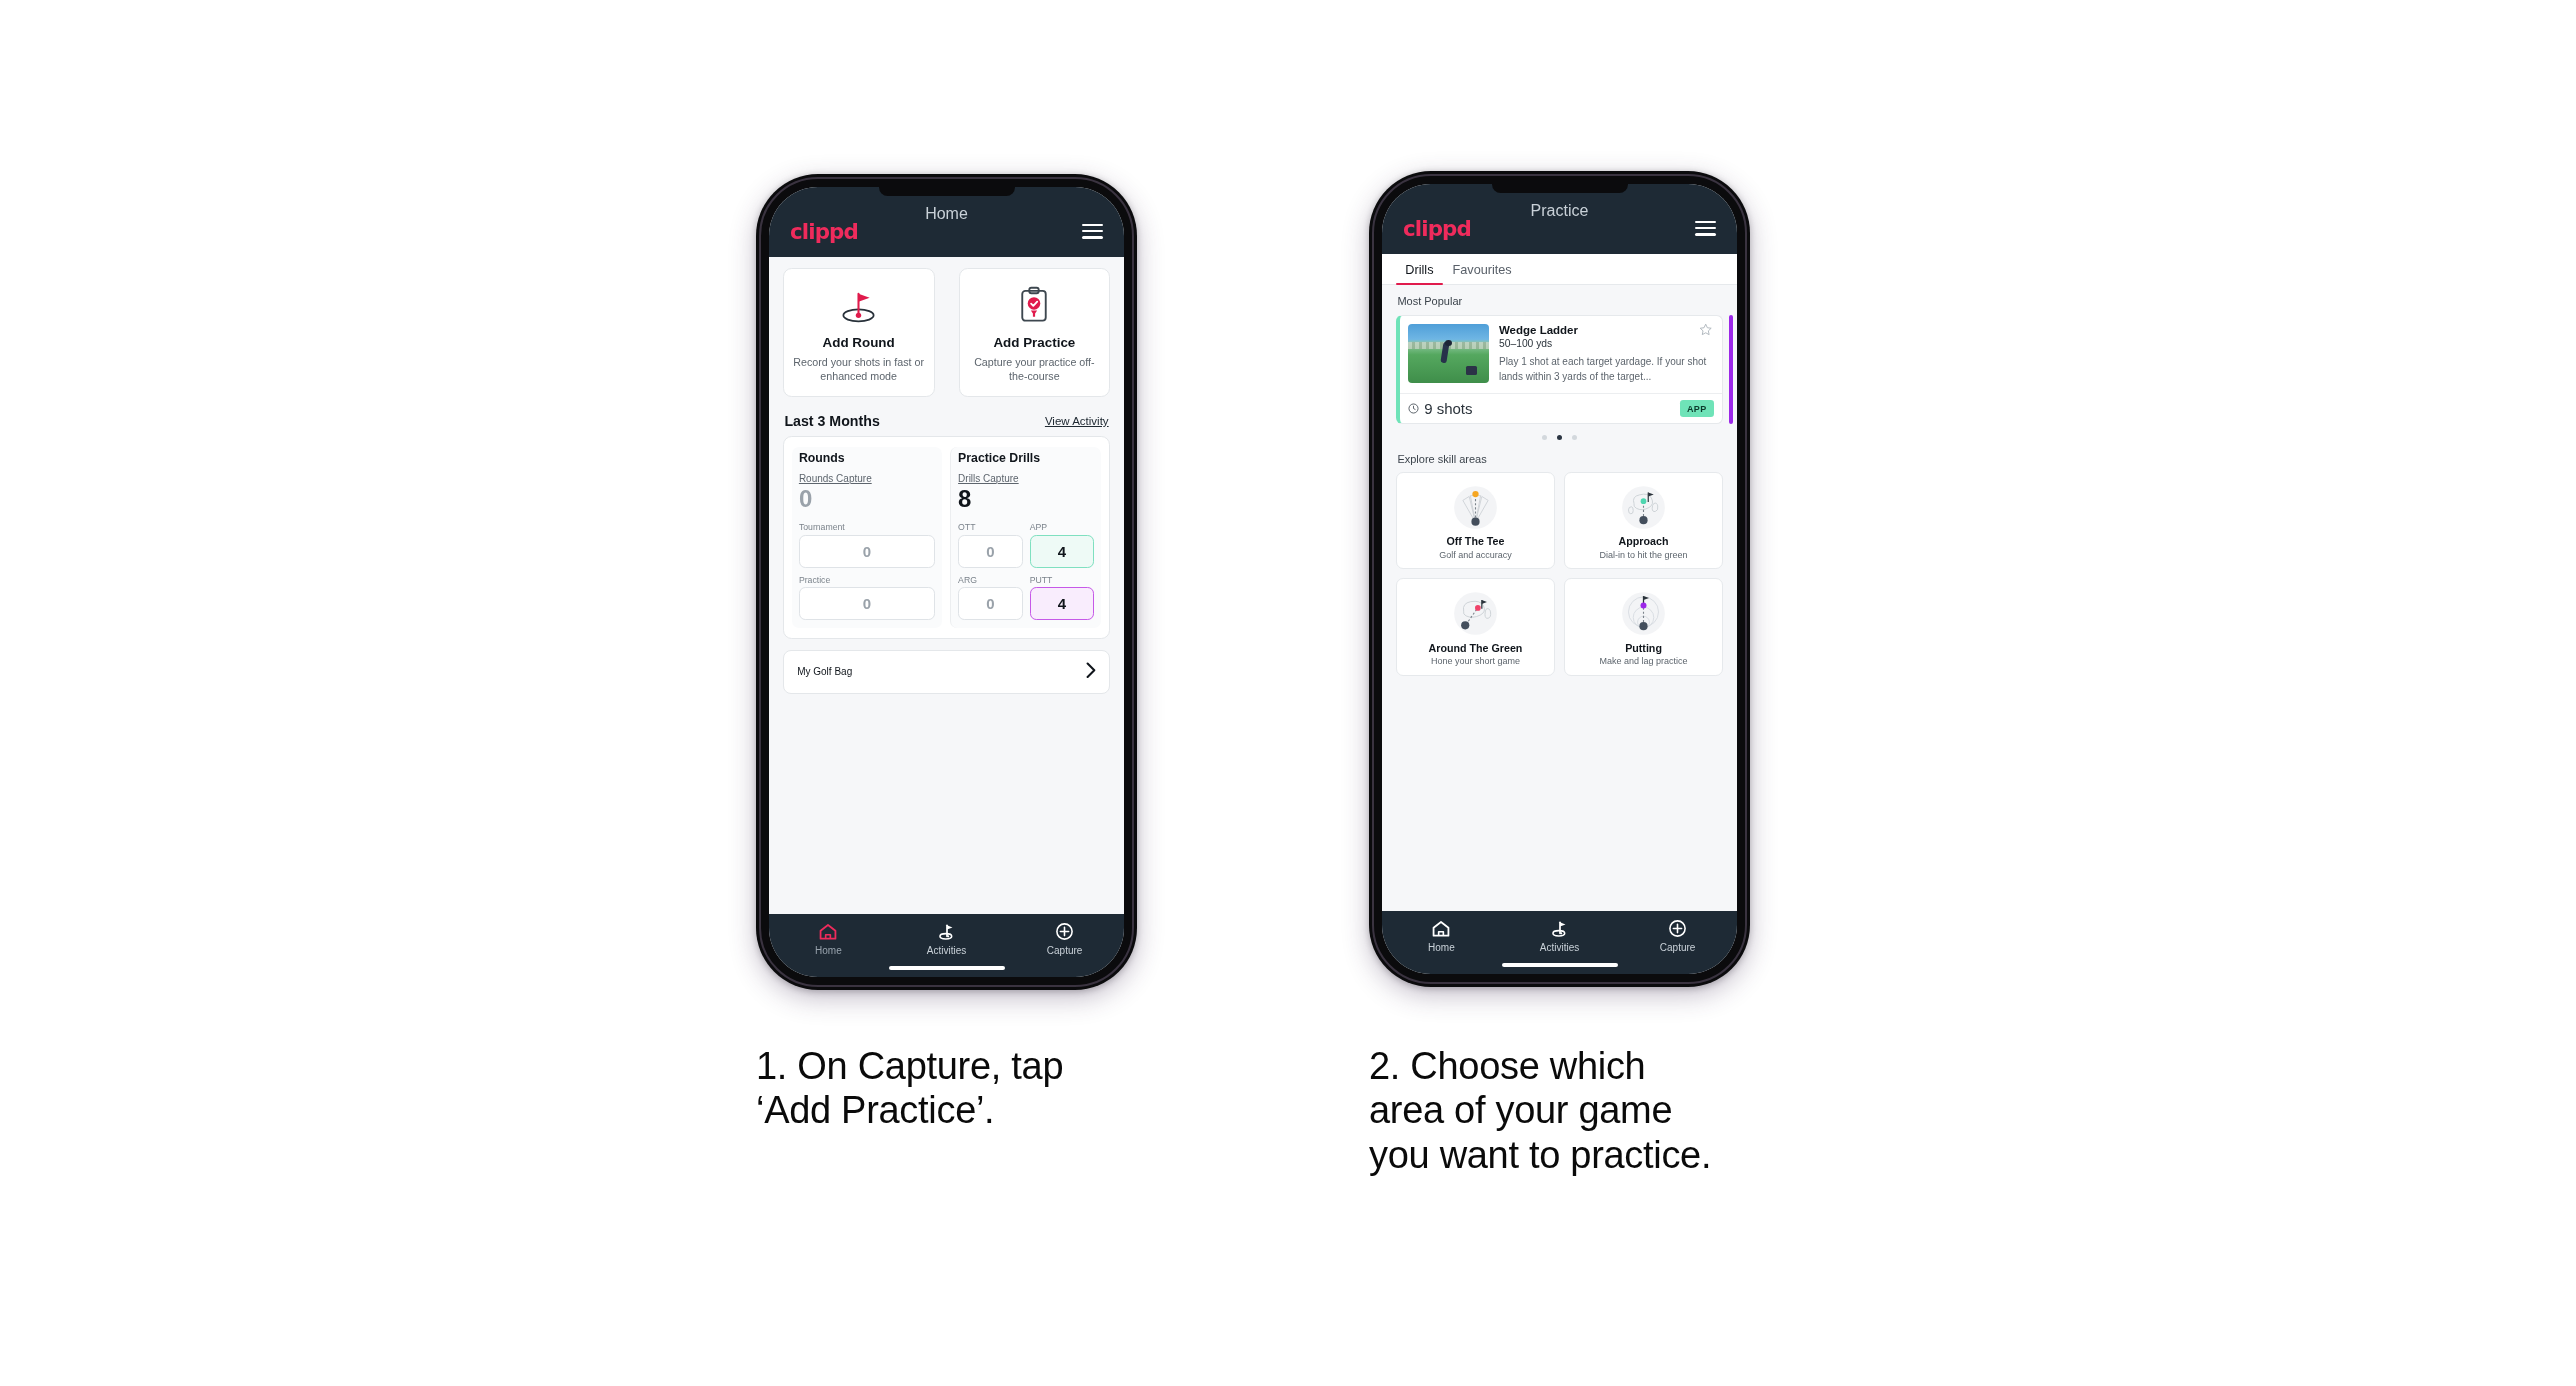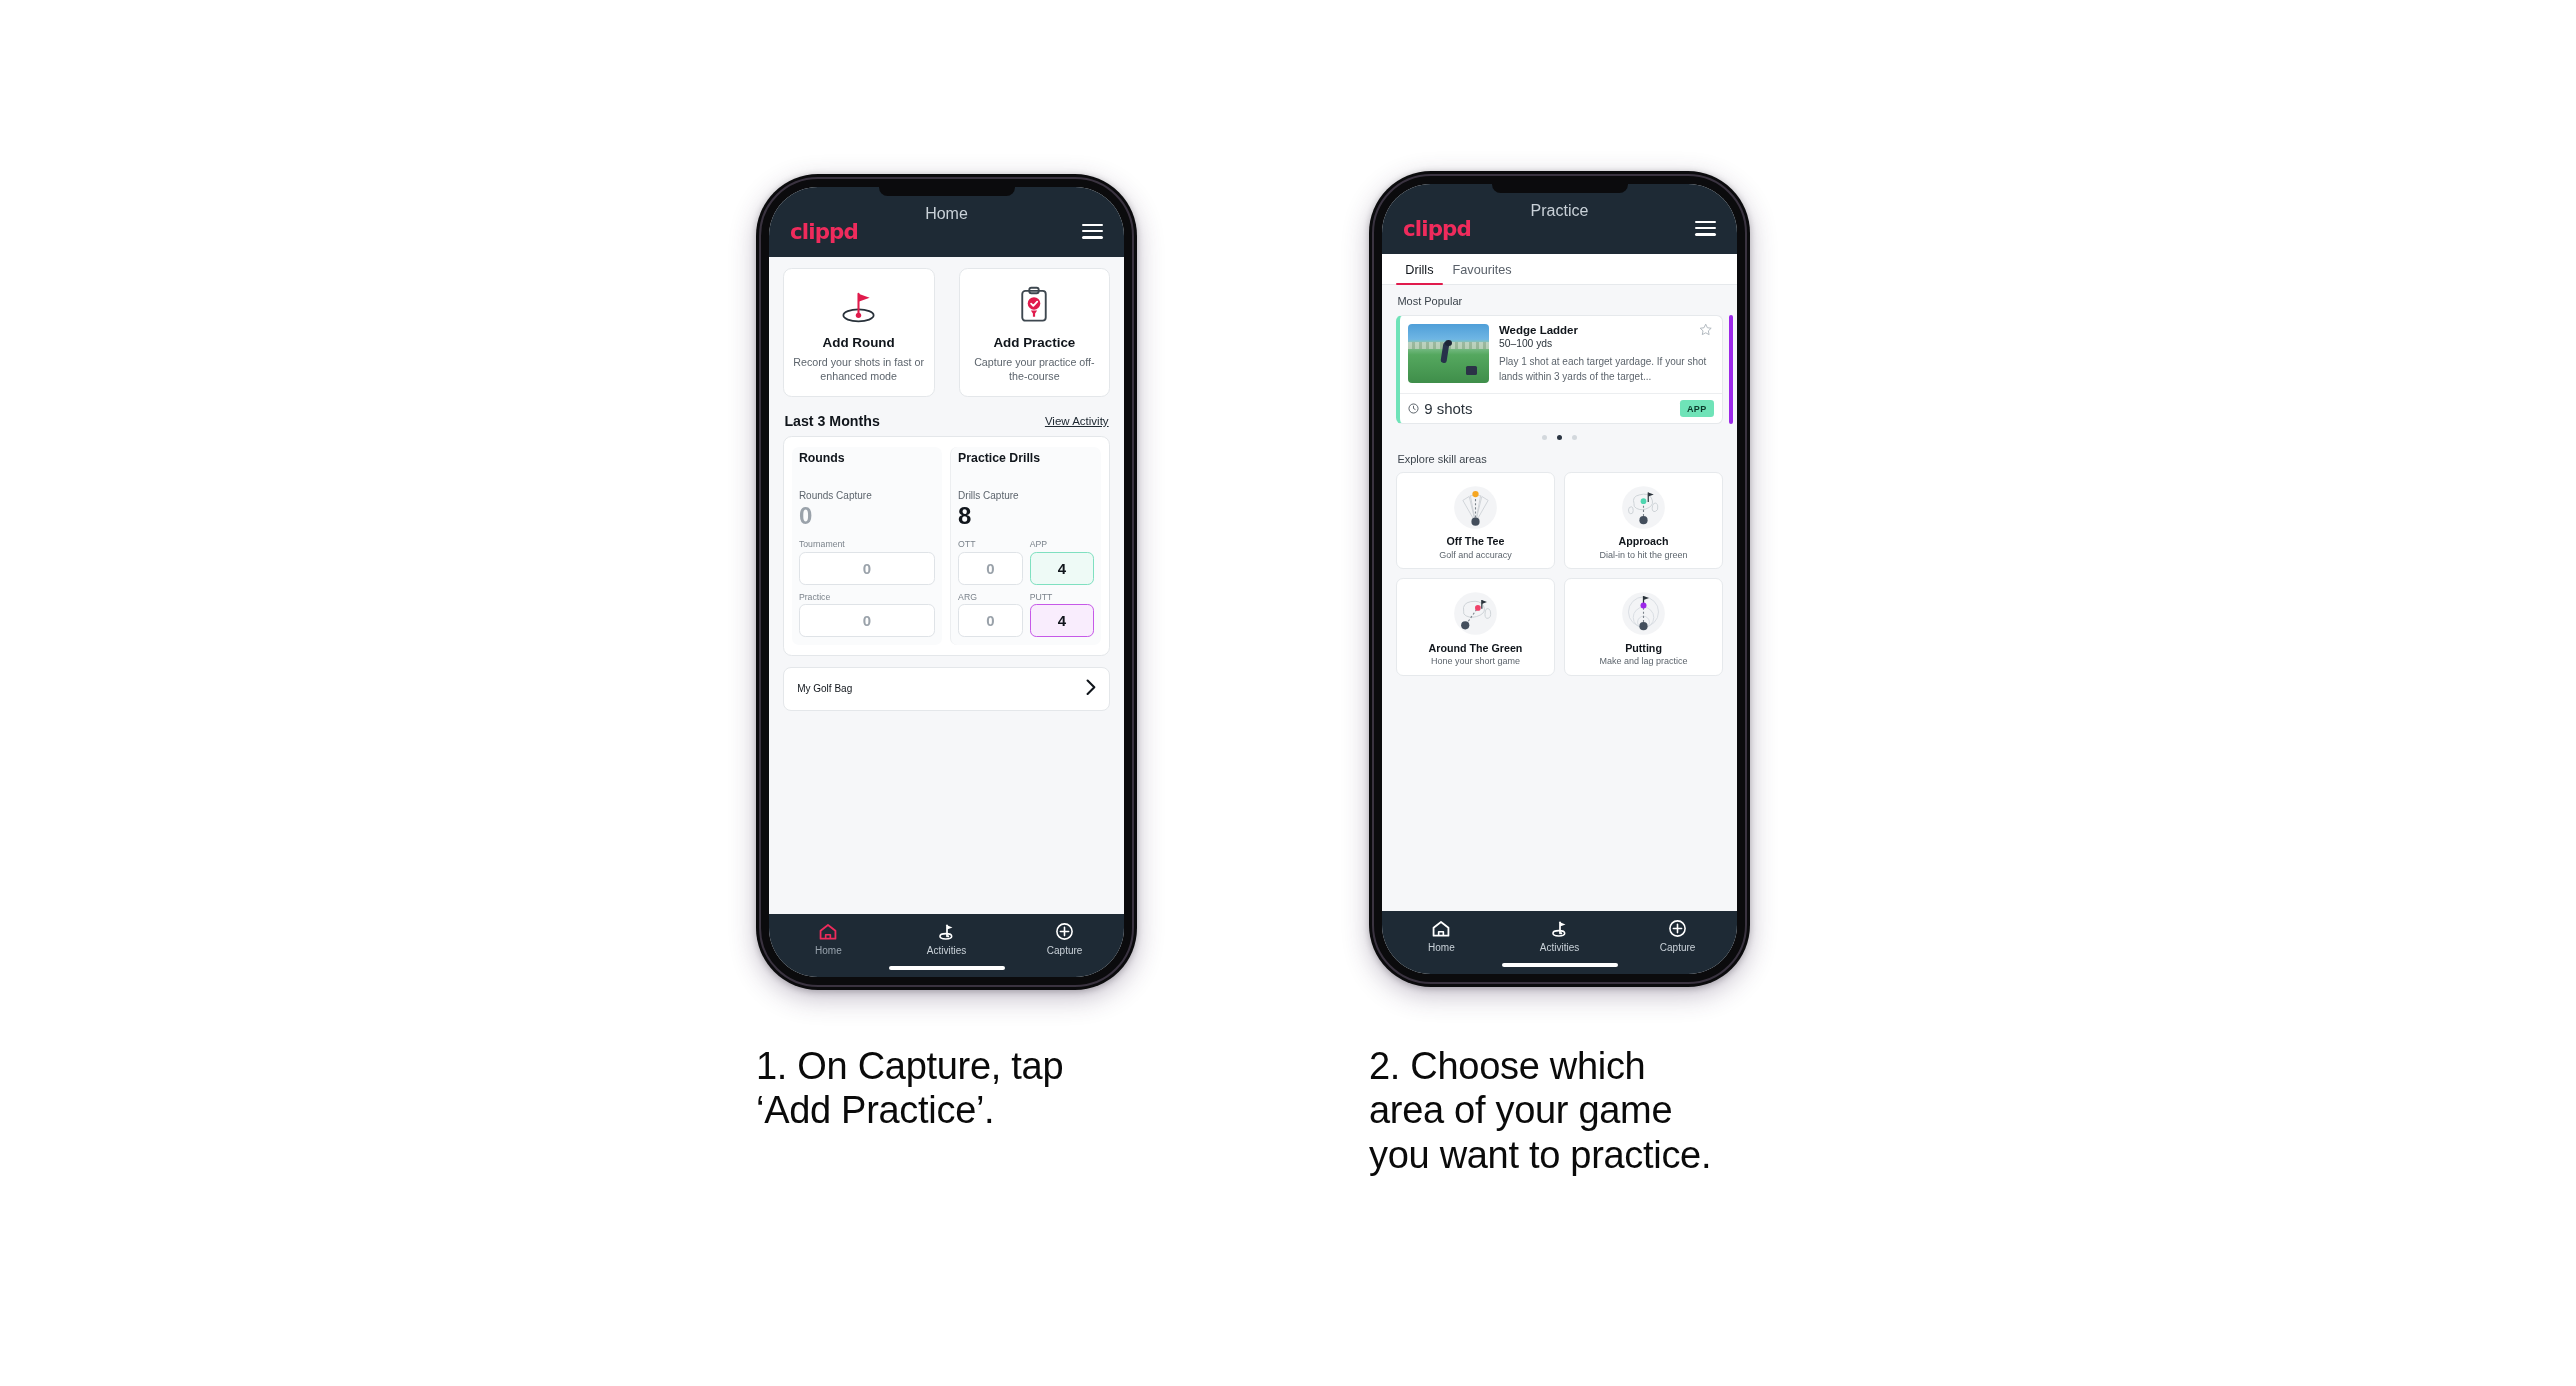--- a/index.html
+++ b/index.html
@@ -116,21 +116,21 @@
     background: #ffffff;
     border: 0.8px solid #e4e7ea;
     border-radius: 8.7px;
     display: flex;
     padding: 9.5px 8px;
     gap: 8px;
   }
   .stat-col { flex: 1; padding: 4.7px 7.1px 8px 7.1px; border-radius: 7.1px; background: #fafbfc; }
   .stat-col.bordered { border-left: 0.8px solid #eceef0; }
   .stat-head { font-size: 12.3px; font-weight: 700; color: #10151b; }
-  .stat-caption { font-size: 10px; color: #5d656d; margin-top: 25px; }
+  .stat-caption { font-size: 10px; color: #5d656d; margin-top: 8px; text-decoration: underline; }
   .stat-big { font-size: 24px; font-weight: 700; line-height: 1.05; margin-top: 1.6px; }
   .stat-big.zero { color: #9aa2aa; }
   .stat-big.filled { color: #10151b; }
 
   .tile-grid { margin-top: 11px; display: flex; flex-direction: column; gap: 7.1px; }
   .tile-row { display: flex; gap: 7.1px; }
   .tile-wrap { flex: 1; }
   .tile-lab { font-size: 8.7px; color: #7b838b; margin-bottom: 2.4px; }
   .tile {
     height: 33px; border-radius: 6.3px;

